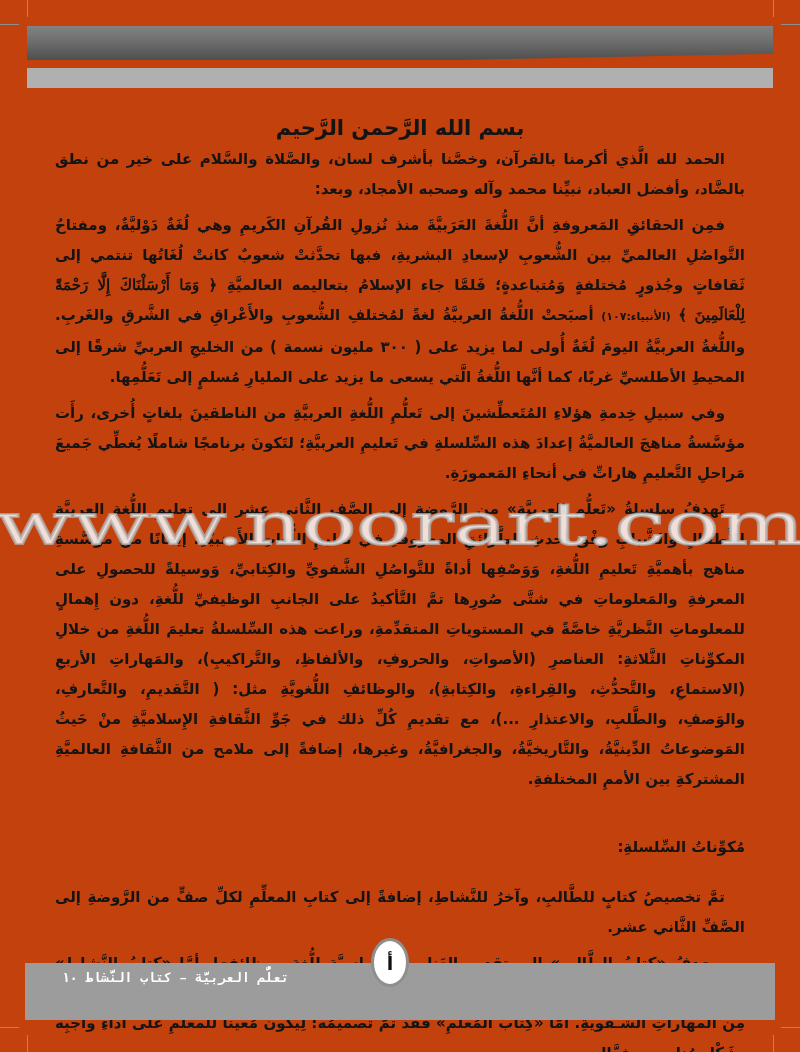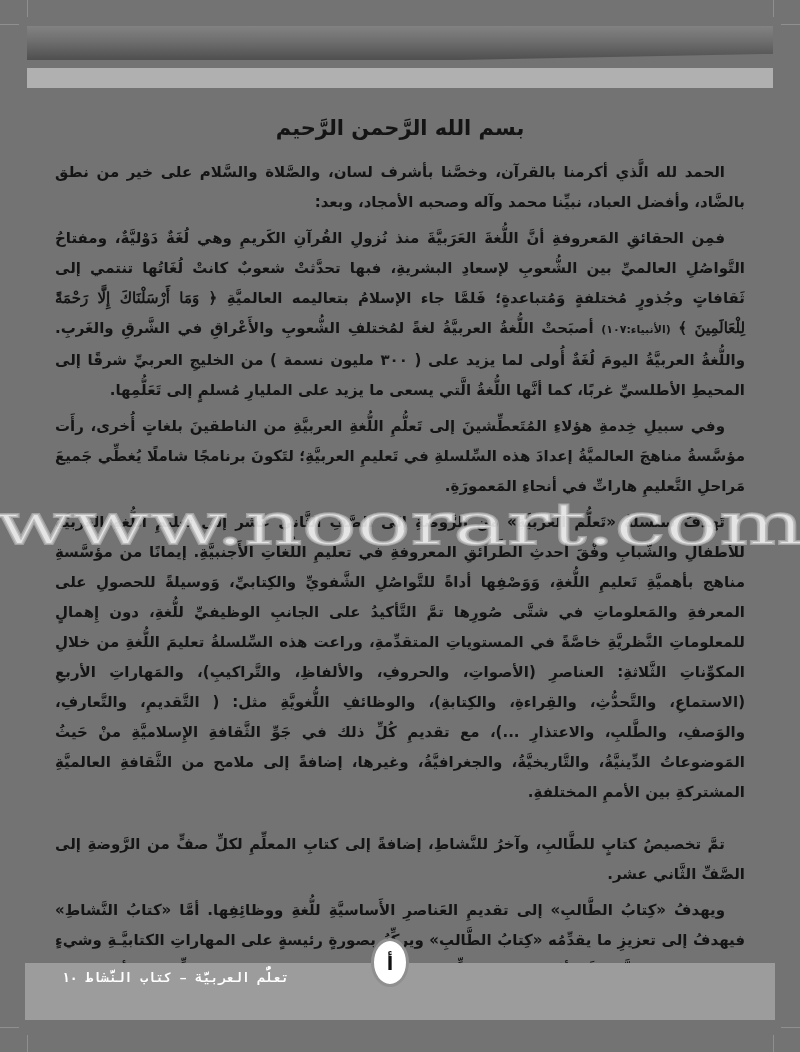--- a/index.html
+++ b/index.html
@@ -1,21 +1,21 @@
 <!DOCTYPE html>
 <html lang="ar"><head>
 <meta charset="utf-8">
 <style>
   * { margin: 0; padding: 0; box-sizing: border-box; }
   html, body { background: #ffffff; }
   .page {
     position: relative;
     width: 800px;
     height: 1052px;
-    background: #737373;
+    background: #c2410c;
     overflow: hidden;
     font-family: "DejaVu Sans", sans-serif;
   }
 
   
   .crop { position: absolute; background: #8f8f8f; }
   .crop.v { width: 1px; height: 17px; }
   .crop.h { height: 1px; width: 19px; }
   .crop.tl-v { left: 27px; top: 0; }
   .crop.tl-h { left: 0; top: 24px; }
@@ -63,21 +63,21 @@
     line-height: 27px;
     letter-spacing: 0.5px;
   }
   .content p {
     font-size: 15px;
     font-weight: bold;
     line-height: 30px;
     text-align: justify;
     text-indent: 20px;
   }
-  .content p.p-first { margin-top: 13px; }
+  .content p.p-first { }
   .content p.p-next { margin-top: 6px; }
   .verse {
     font-family: "DejaVu Serif", serif;
     font-weight: bold;
   }
   .verse-ref {
     font-size: 11px;
     font-weight: bold;
   }
   .section-heading {
@@ -165,20 +165,21 @@
     <div class="basmala">بسم الله الرَّحمن الرَّحيم</div>
 
     <p class="p-first">الحمد لله الَّذي أكرمنا بالقرآن، وخصَّنا بأشرف لسان، والصَّلاة والسَّلام على خير من نطق بالضَّاد، وأفضل العباد، نبيِّنا محمد وآله وصحبه الأمجاد، وبعد:</p>
 
     <p class="p-next"><span>فمِن الحقائقِ المَعروفةِ أنَّ اللُّغةَ العَرَبيَّةَ منذ نُزولِ القُرآنِ الكَريمِ وهي لُغَةٌ دَوْليَّةٌ، ومفتاحُ التَّواصُلِ العالميِّ بين الشُّعوبِ لإسعادِ البشريةِ، فبها تحدَّثتْ شعوبٌ كانتْ لُغَاتُها تنتمي إلى ثَقافاتٍ وجُذورٍ مُختلفةٍ وَمُتباعدةٍ؛ فَلمَّا جاء الإسلامُ بتعاليمه العالميَّةِ</span> <span class="verse">﴿ وَمَا أَرْسَلْنَاكَ إِلَّا رَحْمَةً لِلْعَالَمِينَ ﴾</span> <span class="verse-ref">(الأنبياء:١٠٧)</span> <span>أصبَحتْ اللُّغةُ العربيَّةُ لغةً لمُختلفِ الشُّعوبِ والأَعْراقِ في الشَّرقِ والغَربِ. واللُّغةُ العربيَّةُ اليومَ لُغَةٌ أُولى لما يزيد على ( ٣٠٠ مليون نسمة ) من الخليجِ العربيِّ شرقًا إلى المحيطِ الأطلسيِّ غربًا، كما أنَّها اللُّغةُ الَّتي يسعى ما يزيد على المليارِ مُسلمٍ إلى تَعَلُّمِها.</span></p>
 
     <p class="p-next">وفي سبيلِ خِدمةِ هؤلاءِ المُتَعطِّشينَ إلى تَعلُّمِ اللُّغةِ العربيَّةِ من الناطقينَ بلغاتٍ أُخرى، رأَت مؤسَّسةُ مناهجَ العالميَّةُ إعدادَ هذه السِّلسلةِ في تَعليمِ العربيَّةِ؛ لتَكونَ برنامجًا شاملًا يُغطِّي جَميعَ مَراحلِ التَّعليمِ هاراتِّ في أنحاءِ المَعمورَةِ.</p>
 
     <p class="p-next">تَهدفُ سلسلةُ «تَعلُّم العربيَّةِ» من الرَّوضةِ إلى الصَّفِ الثَّاني عشر إلى تعليمِ اللُّغةِ العربيَّةِ للأَطفالِ والشَّبابِ وفْقَ أحدثِ الطَّرائقِ المعروفةِ في تعليمِ اللُّغاتِ الأَجنبيَّةِ. إيمانًا من مؤسَّسةِ مناهج بأهميَّةِ تَعليمِ اللُّغةِ، وَوَصْفِها أداةً للتَّواصُلِ الشَّفويِّ والكِتابيِّ، وَوسيلةً للحصولِ على المعرفةِ والمَعلوماتِ في شتَّى صُورِها تمَّ التَّأكيدُ على الجانبِ الوظيفيِّ للُّغةِ، دون إِهمالٍ للمعلوماتِ النَّظريَّةِ خاصَّةً في المستوياتِ المتقدِّمةِ، وراعت هذه السِّلسلةُ تعليمَ اللُّغةِ من خلالِ المكوِّناتِ الثَّلاثةِ: العناصرِ (الأصواتِ، والحروفِ، والألفاظِ، والتَّراكيبِ)، والمَهاراتِ الأربعِ (الاستماعِ، والتَّحدُّثِ، والقِراءةِ، والكِتابةِ)، والوظائفِ اللُّغويَّةِ مثل: ( التَّقديمِ، والتَّعارفِ، والوَصفِ، والطَّلبِ، والاعتذارِ ...)، مع تقديمِ كُلِّ ذلك في جَوِّ الثَّقافةِ الإِسلاميَّةِ منْ حَيثُ المَوضوعاتُ الدِّينيَّةُ، والتَّاريخيَّةُ، والجغرافيَّةُ، وغيرها، إضافةً إلى ملامح من الثَّقافةِ العالميَّةِ المشتركةِ بين الأممِ المختلفةِ.</p>
 
+    <div class="section-heading">مُكوِّناتُ السِّلسلةِ:</div>
 
     <p class="sp-first">تمَّ تخصيصُ كتابٍ للطَّالبِ، وآخرُ للنَّشاطِ، إضافةً إلى كتابِ المعلِّمِ لكلِّ صفٍّ من الرَّوضةِ إلى الصَّفِّ الثَّاني عشر.</p>
 
     <p class="p-next">ويهدفُ «كِتابُ الطَّالبِ» إلى تقديمِ العَناصرِ الأَساسيَّةِ للُّغةِ ووظائِفِها. أمَّا «كتابُ النَّشاطِ» فيهدفُ إلى تعزيزِ ما يقدِّمُه «كِتابُ الطَّالبِ» ويركِّزُ بصورةٍ رئيسةٍ على المهاراتِ الكتابيَّـةِ وشيءٍ مِن المهاراتِ الشَّـفويَّةِ. أمَّا «كِتابُ المُعلِّمِ» فَقَدْ تمَّ تَصميمُه؛ لِيَكونَ مُعينًا للمعلِّمِ على أداءِ واجبِه بِشَكْلٍ مُناسبٍ وفعَّال.</p>
   </div>
 
   <div class="watermark">www.noorart.com</div>
 
   <div class="footer-bar"></div>
   <div class="footer-title">تعلُّم العربيَّة – كتاب النَّشاط ١٠</div>

